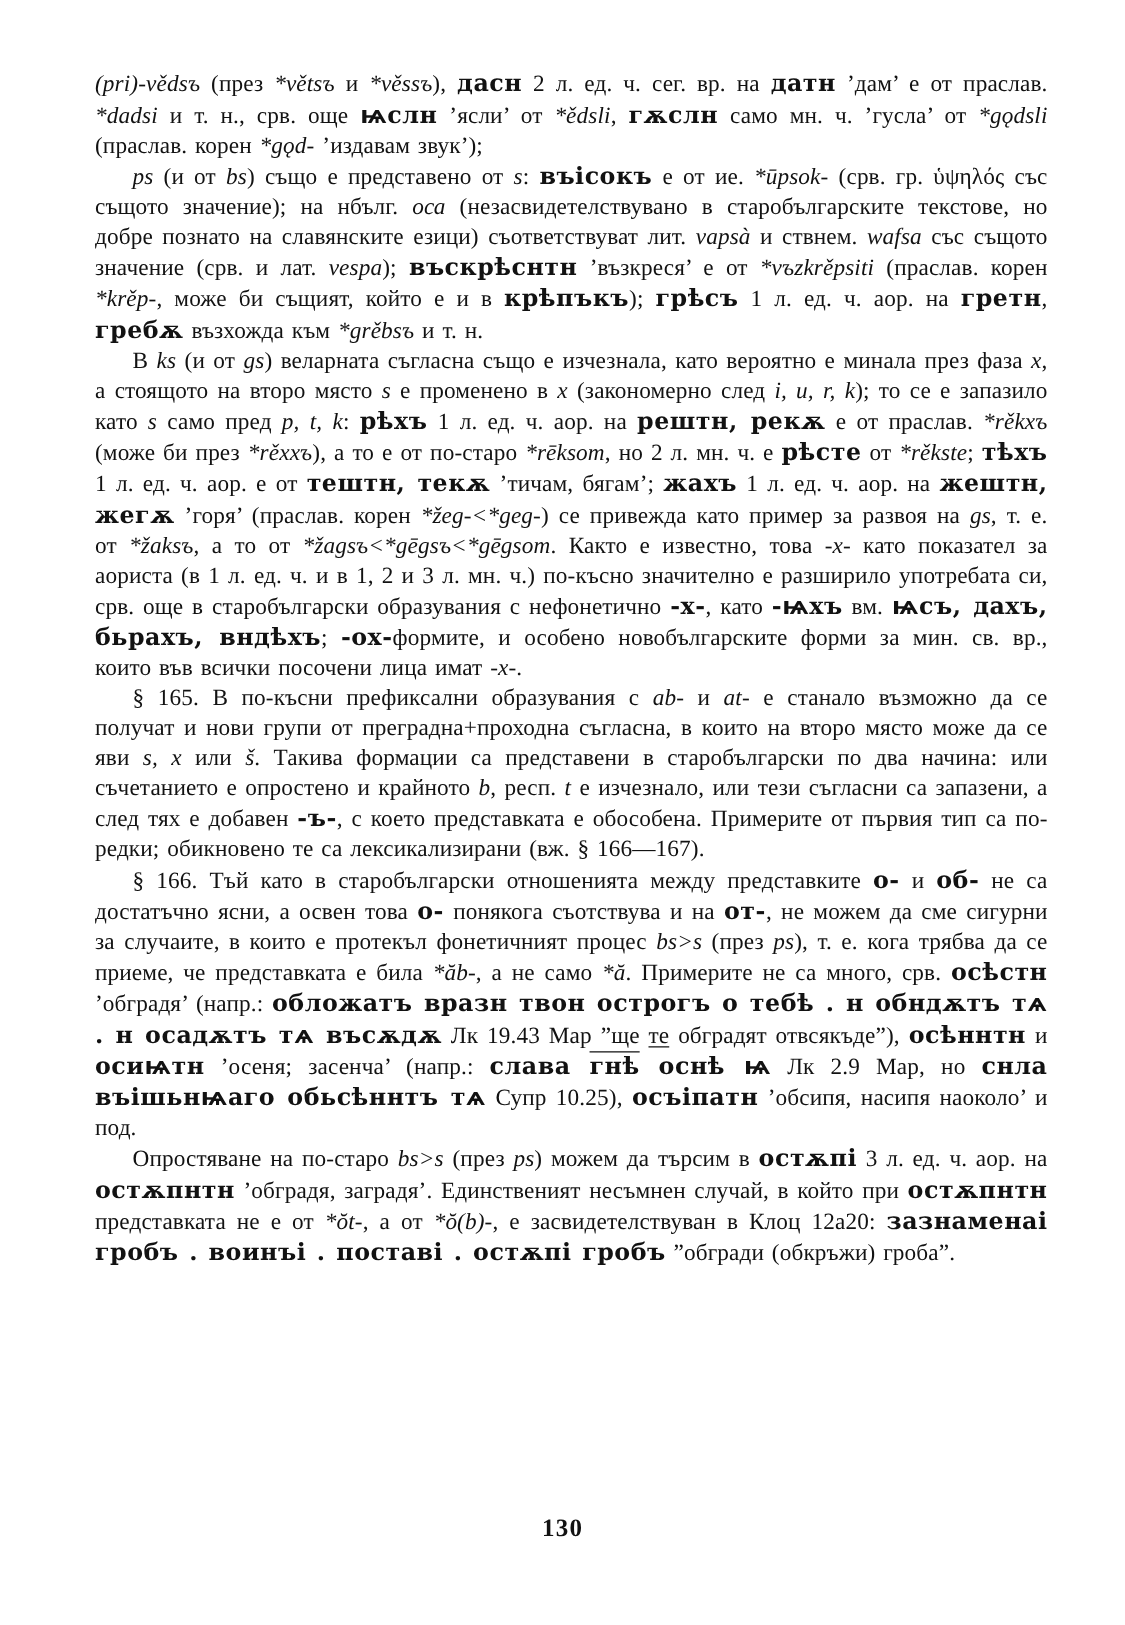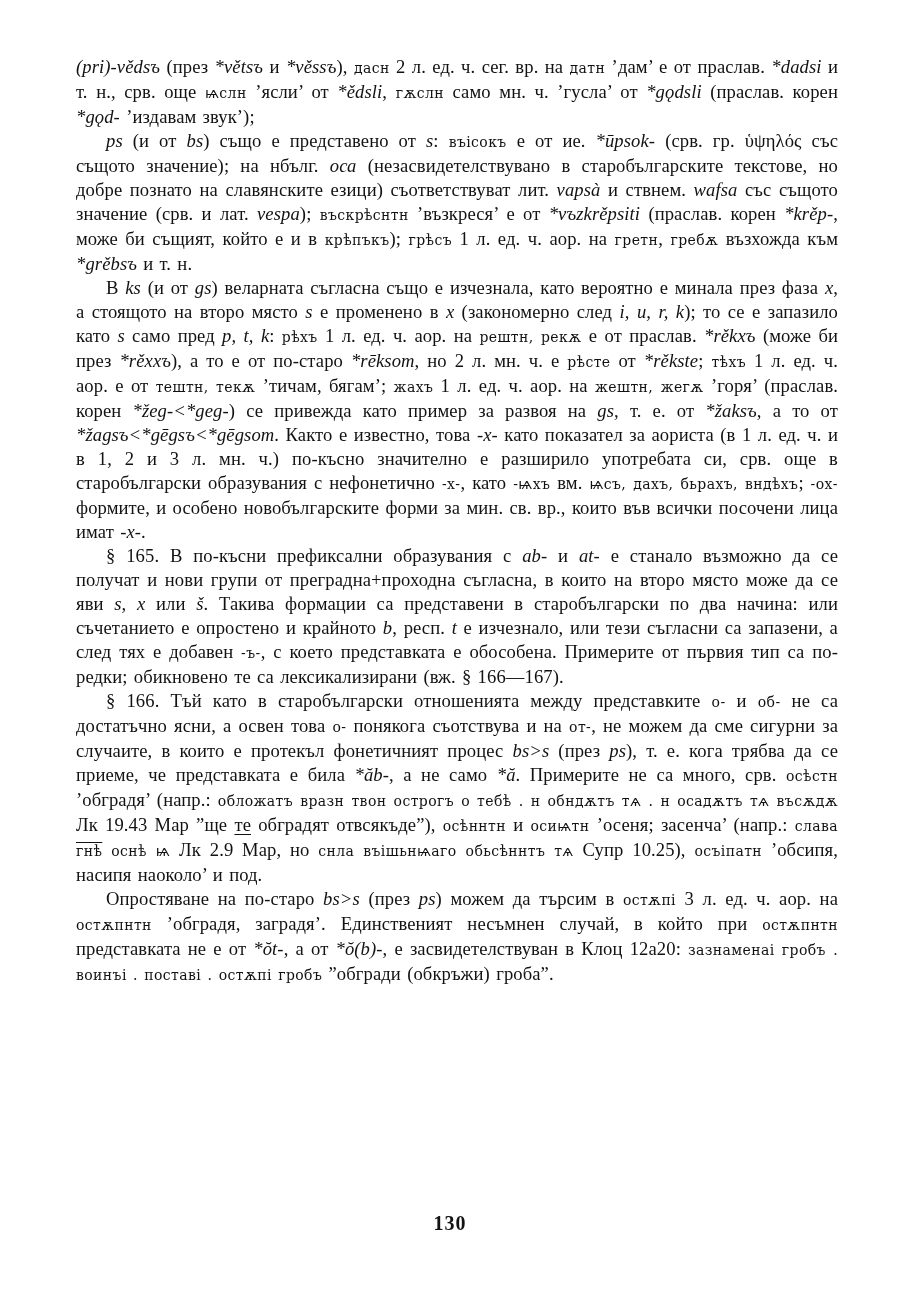--- a/index.html
+++ b/index.html
@@ -30,22 +30,22 @@
     letter-spacing: 0.1px;
   }
   p.para.indent { text-indent: 30px; }
   
   .s-n { font-style: normal; }
   
   .s-i { font-style: italic; margin-top: 45px; }
   
   .s-o, .s-ot {
     font-family: "DejaVu Serif", "DejaVu Sans", serif;
-    font-weight: normal;
-    font-size: 14px;
+    font-weight: bold;
+    font-size: 19px;
     letter-spacing: 0.4px;
   }
   
   .s-ot { text-decoration: overline; margin-top: 22px; }
   
   .s-u { text-decoration: underline; text-underline-offset: 3px; }
   .pagenum {
     position: absolute;
     top: 1212px;
     left: 0;

